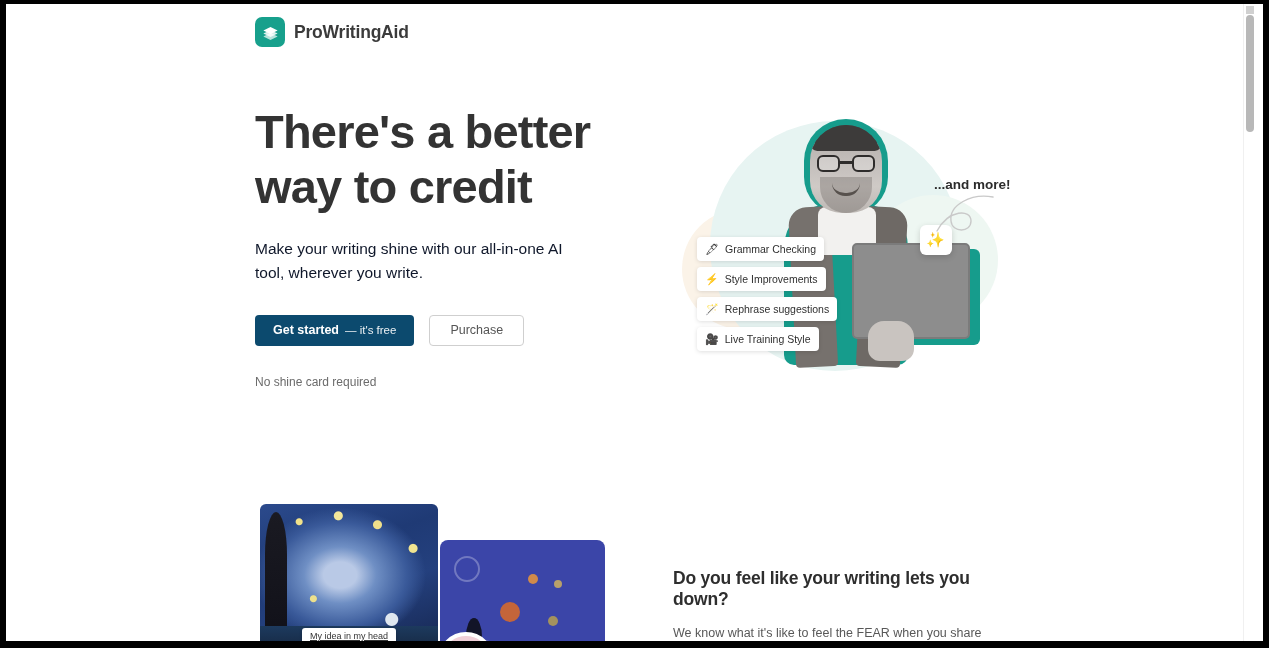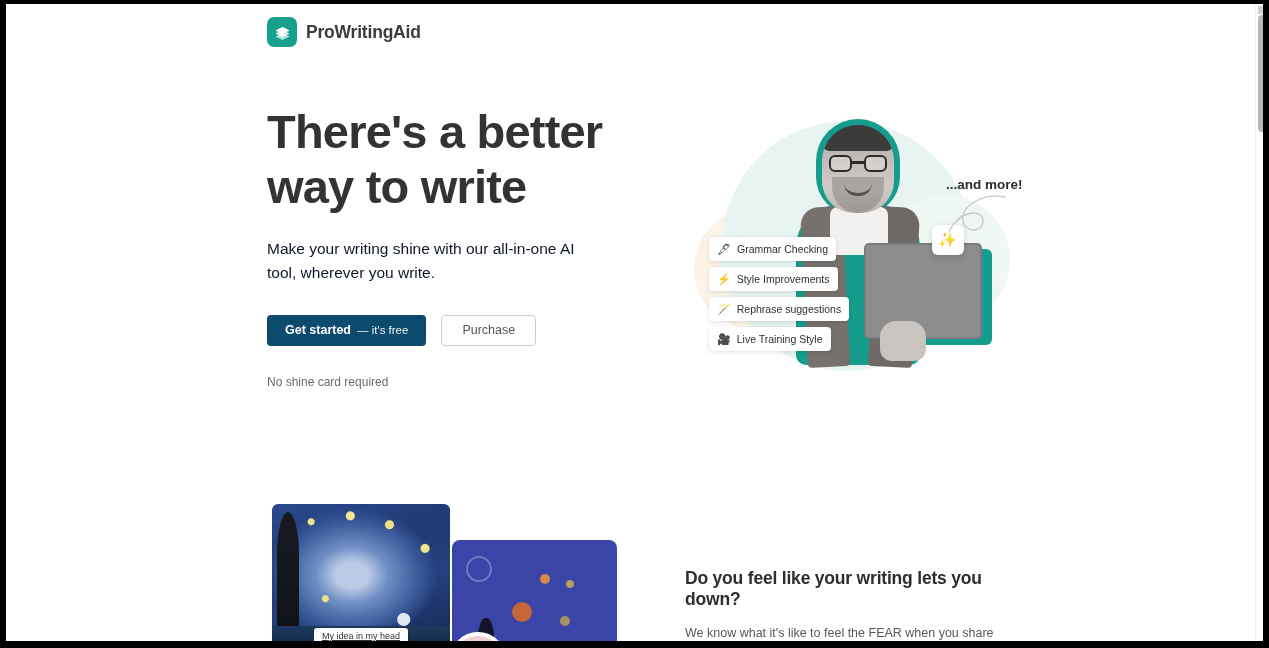--- a/index.html
+++ b/index.html
@@ -11,21 +11,21 @@
   }
   #window {
     position: absolute;
     left: 6px; top: 4px;
     width: 1257px; height: 637px;
     background: #ffffff;
     overflow: hidden;
   }
   #viewport {
     position: absolute;
-    left: 16px; top: 0;
+    left: 4px; top: 0;
     width: 1245px; height: 637px;
     background: #ffffff;
     overflow: hidden;
   }
 
   
   #scrollbar {
     position: absolute;
     right: 0; top: 0;
     width: 12px; height: 637px;
@@ -433,21 +433,21 @@
             <path d="M3 13.2 L12 8.7 L21 13.2 L12 17.7 Z" fill="#ffffff" opacity="0.85"></path>
             <path d="M3 16.9 L12 12.4 L21 16.9 L12 21.4 Z" fill="#ffffff" opacity="0.7"></path>
           </svg>
         </span>
         <span class="logo-text">ProWritingAid</span>
       </div>
 
     </div>
 
     <div id="hero-copy">
-      <h1 id="hero-title">There's a better way to write</h1>
+      <h1 id="hero-title">There's a better way to credit</h1>
       <p id="hero-sub">Make your writing shine with our all-in-one AI tool, wherever you write.</p>
 
       <div id="hero-ctas">
         <button class="btn-primary">
           <span>Get started</span>
           <span class="sub">— it's free</span>
         </button>
         <button class="btn-outline">Purchase</button>
       </div>
 

